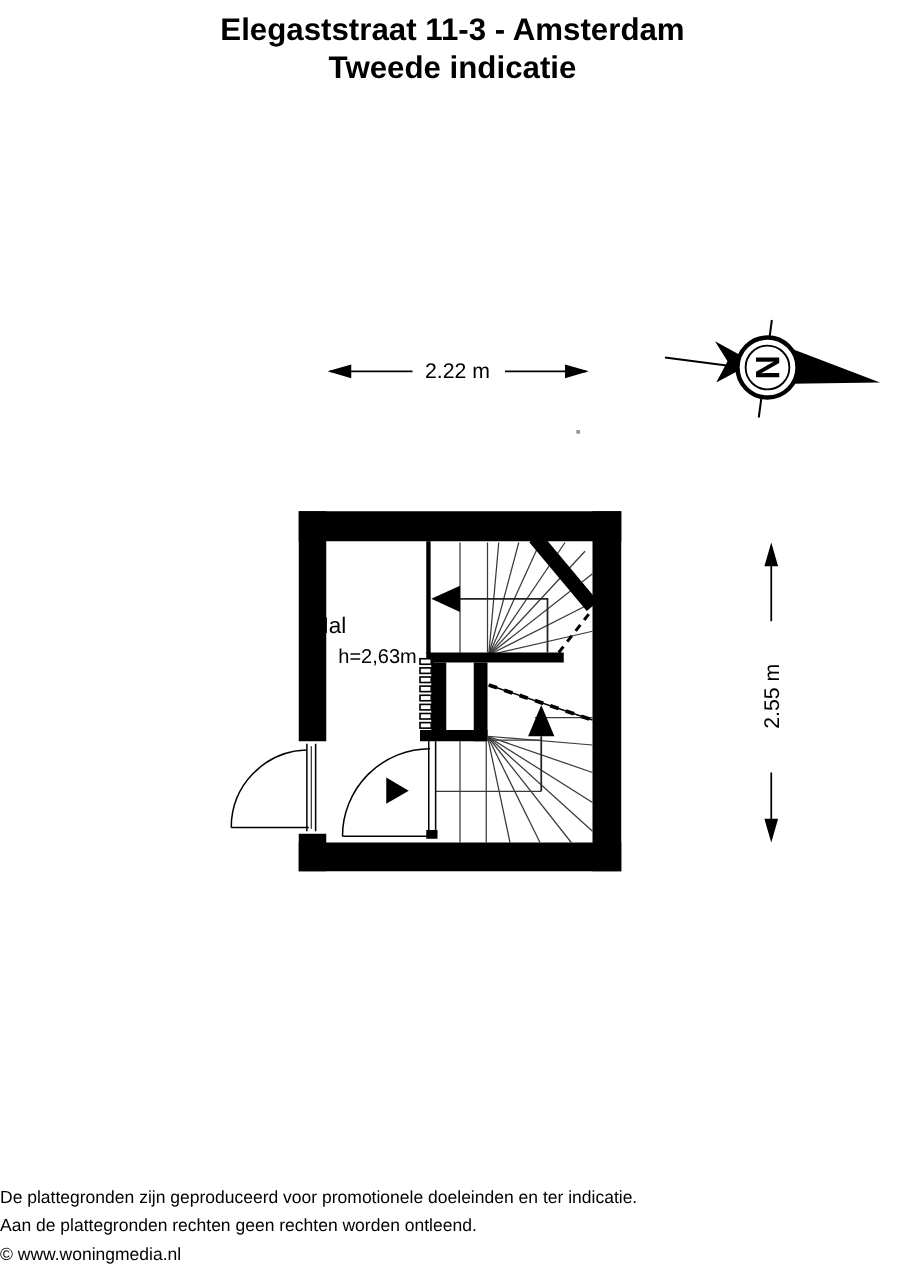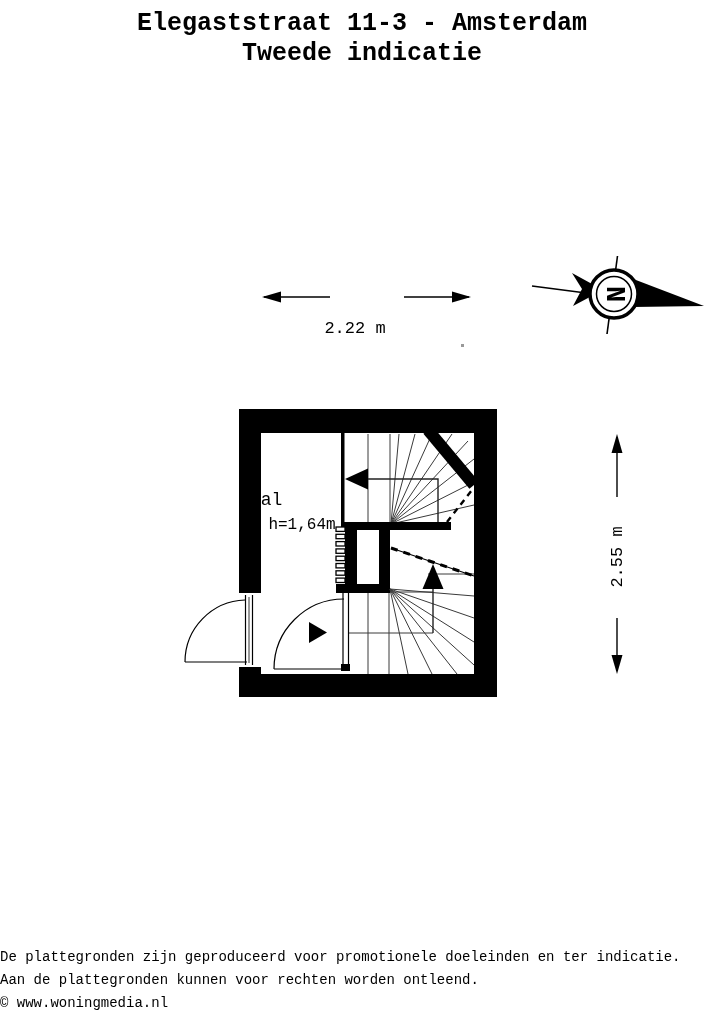--- a/index.html
+++ b/index.html
@@ -1,35 +1,35 @@
 <!DOCTYPE html>
 <html><head>
 <meta charset="utf-8">
 <style>
   html,body{margin:0;padding:0;background:#ffffff;}
   .page{
     position:relative;
     width:724px;height:1024px;
     background:#ffffff;
-    font-family:Liberation Mono, monospace;
+    font-family:Liberation Sans, sans-serif;
     color:#000;
     overflow:hidden;
   }
   .abs{position:absolute;}
   .title{
     left:0;right:0;text-align:center;
     font-weight:bold;font-size:25px;line-height:28px;
     letter-spacing:0px;
   }
   .t1{top:10px;}
   .t2{top:40px;}
   .dim-label{
     font-size:17px;line-height:20px;text-align:center;
   }
-  .dim-h{left:305px;top:287px;width:100px;margin-top:32px;}
+  .dim-h{left:316px;top:287px;width:100px;}
   .dim-v{
     left:568px;top:547px;width:100px;
     transform:rotate(-90deg);transform-origin:50% 50%;
   }
   .room-name{left:250px;top:490px;width:100px;font-size:18px;line-height:20px;}
   .room-height{left:250px;top:516px;width:104px;text-align:center;font-size:16px;line-height:19px;}
   .compass-n{
     left:594px;top:274px;width:40px;height:40px;
     text-align:center;line-height:40px;
     font-size:27px;font-weight:bold;
@@ -169,20 +169,20 @@
       <line x1="252.5" y1="595" x2="252.5" y2="665" stroke-width="1.2"></line>
       <line x1="249" y1="597" x2="249" y2="663" stroke-width="0.8"></line>
       <path d="M245,600 A62,62 0 0 0 185,662" stroke-width="1.2"></path>
       <line x1="185" y1="662" x2="247" y2="662" stroke-width="1.2"></line>
     </g>
   </svg>
 
   <div class="abs dim-label dim-h">2.22 m</div>
   <div class="abs dim-label dim-v">2.55 m</div>
   <div class="abs room-name">Hal</div>
-  <div class="abs room-height">h=1,64m</div>
+  <div class="abs room-height">h=2,63m</div>
   <div class="abs compass-n">N</div>
 
   <div class="abs footer f1">De plattegronden zijn geproduceerd voor promotionele doeleinden en ter indicatie.</div>
-  <div class="abs footer f2">Aan de plattegronden kunnen voor rechten worden ontleend.</div>
+  <div class="abs footer f2">Aan de plattegronden rechten geen rechten worden ontleend.</div>
   <div class="abs footer f3">© www.woningmedia.nl</div>
 
 </div>
 
 </body></html>

